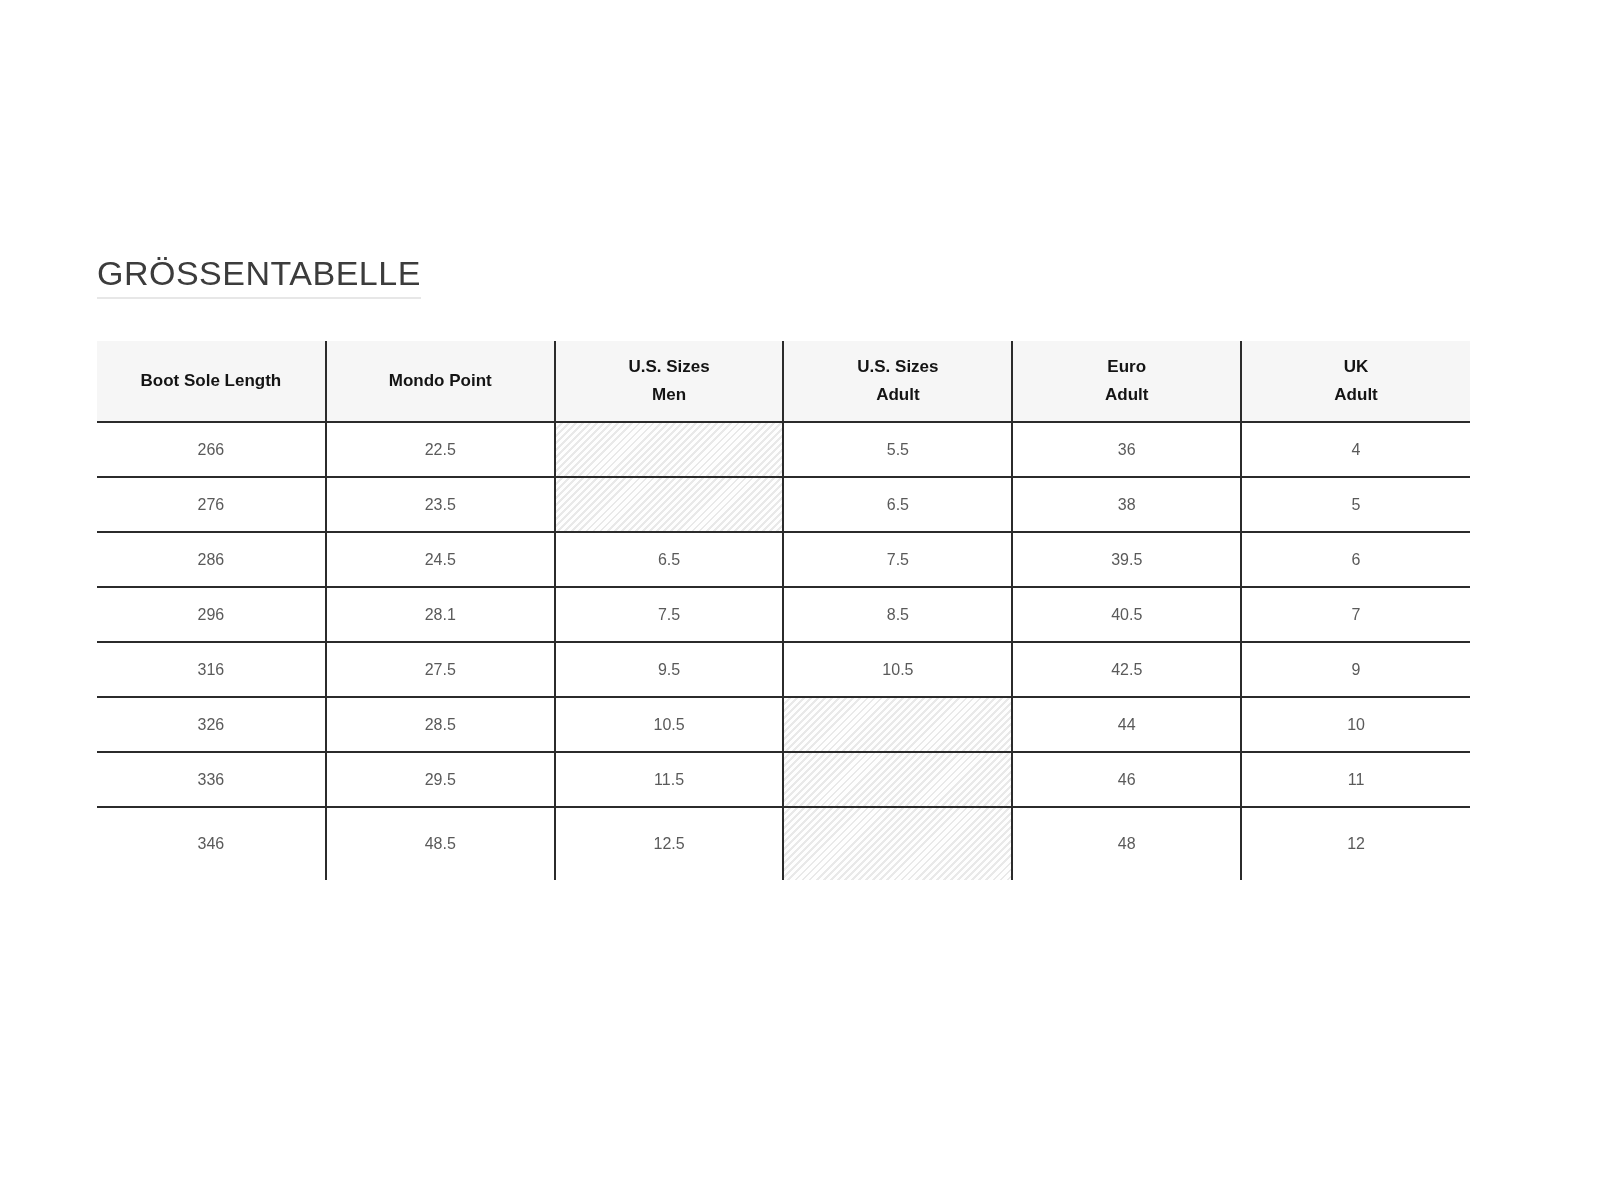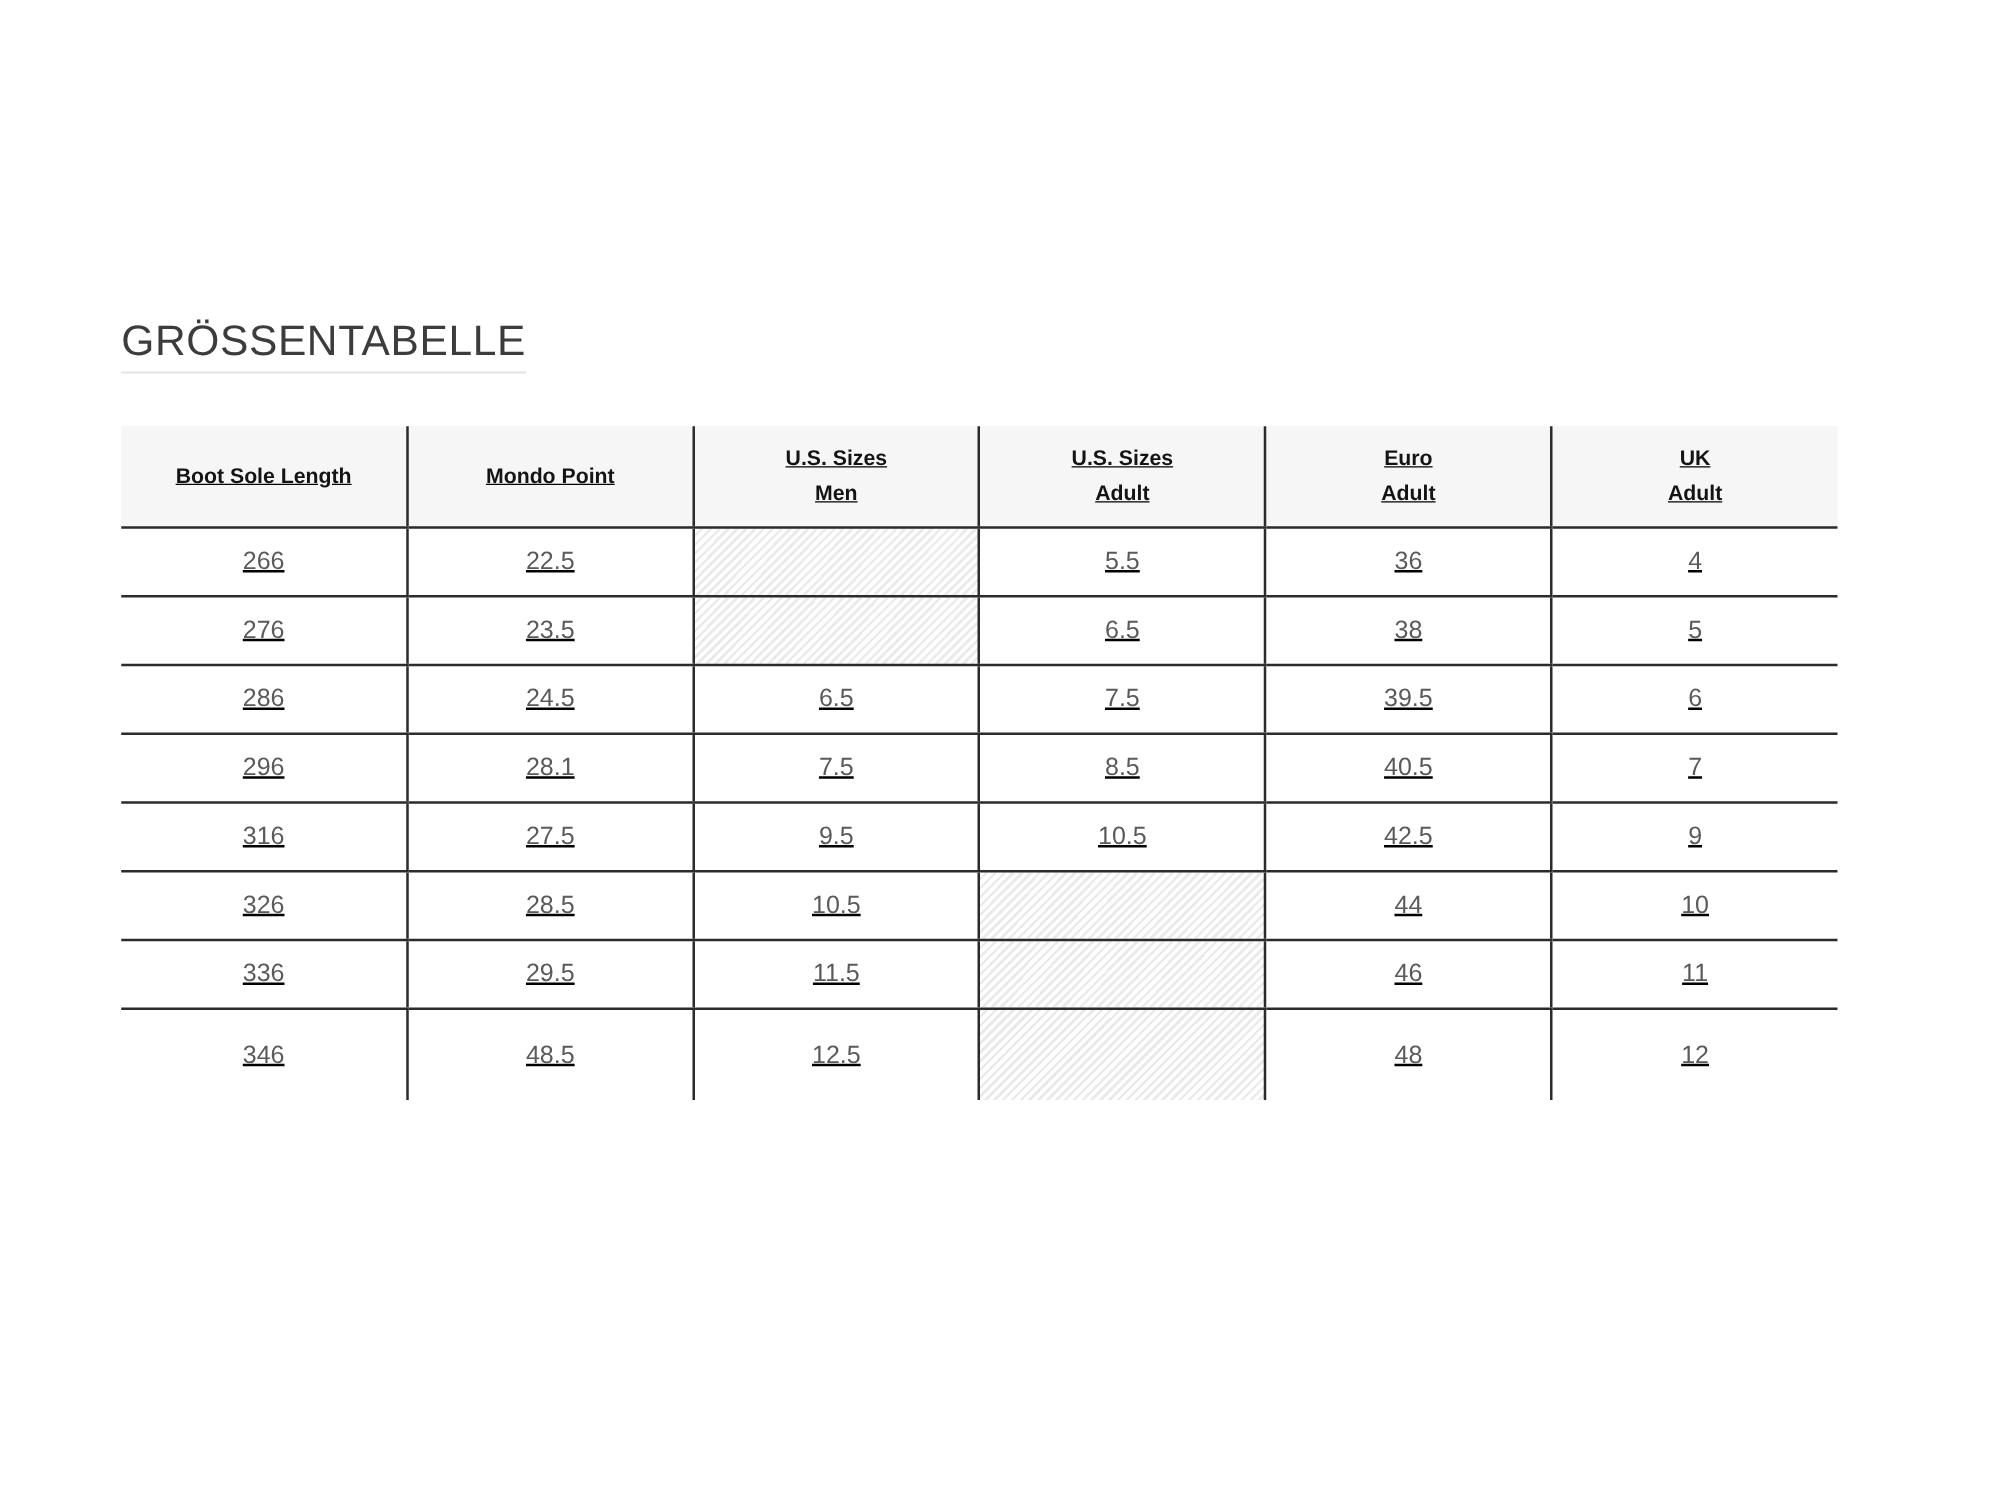--- a/index.html
+++ b/index.html
@@ -7,21 +7,20 @@
     padding: 0;
     background: #ffffff;
     font-family: "Liberation Sans", sans-serif;
   }
   .page {
     width: 1600px;
     height: 1200px;
     background: #ffffff;
     overflow: hidden;
     position: relative;
-    text-decoration: underline;
   }
   .content {
     padding: 254px 0 0 97px;
   }
   .section-title {
     display: inline-block;
     font-size: 34px;
     font-weight: 300;
     letter-spacing: 0.5px;
     color: #3c3c3c;
@@ -48,21 +47,21 @@
     padding: 0;
   }
   table.size-table th:first-child {
     border-left: none;
   }
   table.size-table th .h-line {
     display: block;
   }
   table.size-table td {
     height: 53px;
-    font-size: 20px;
+    font-size: 16px;
     font-weight: 300;
     color: #5a5a5a;
     text-align: center;
     vertical-align: middle;
     border-bottom: 2px solid #2b2b2b;
     border-left: 2px solid #2b2b2b;
     padding: 0;
   }
   table.size-table td:first-child {
     border-left: none;

